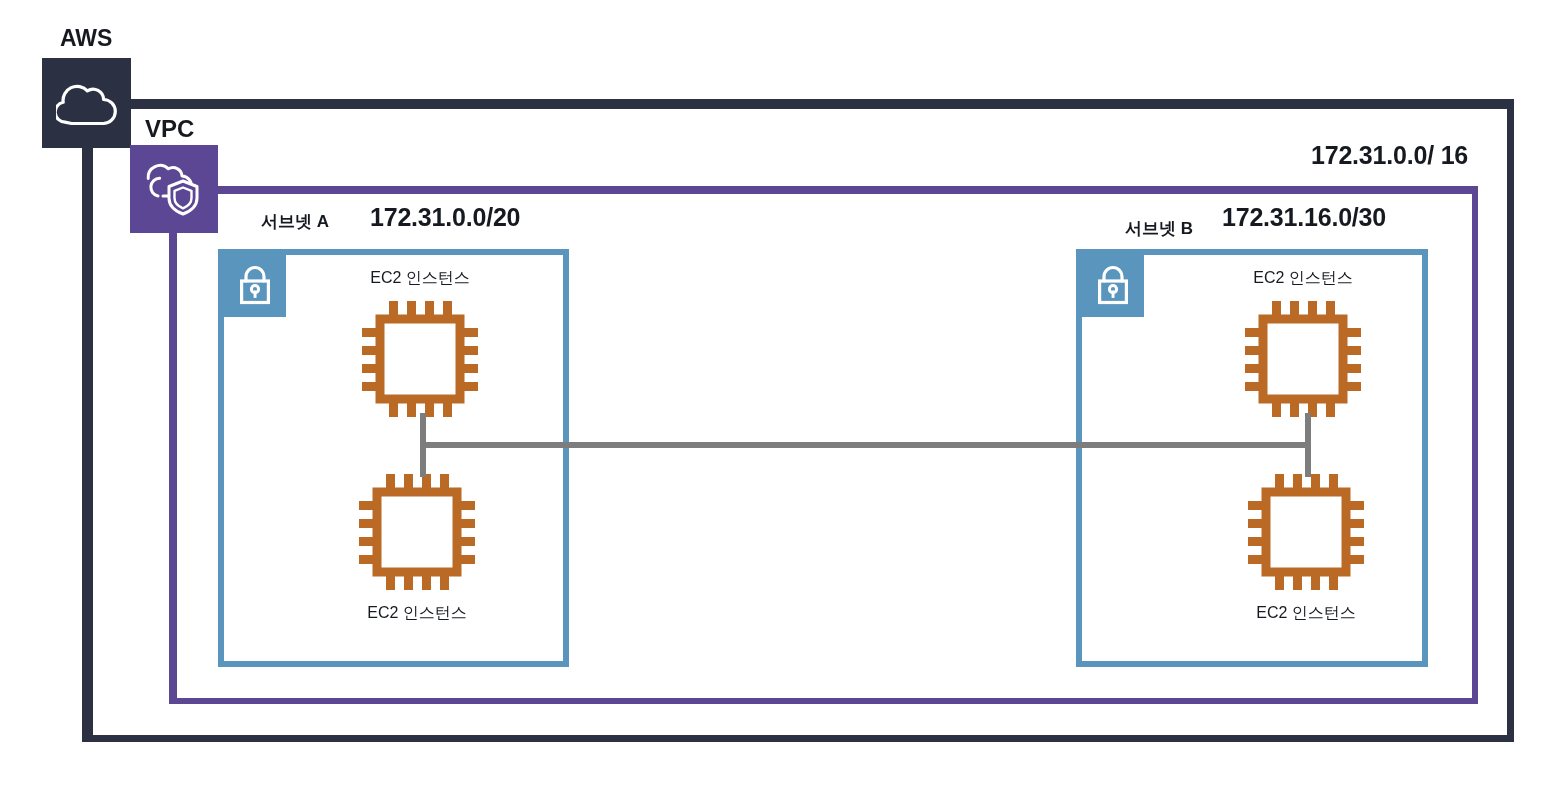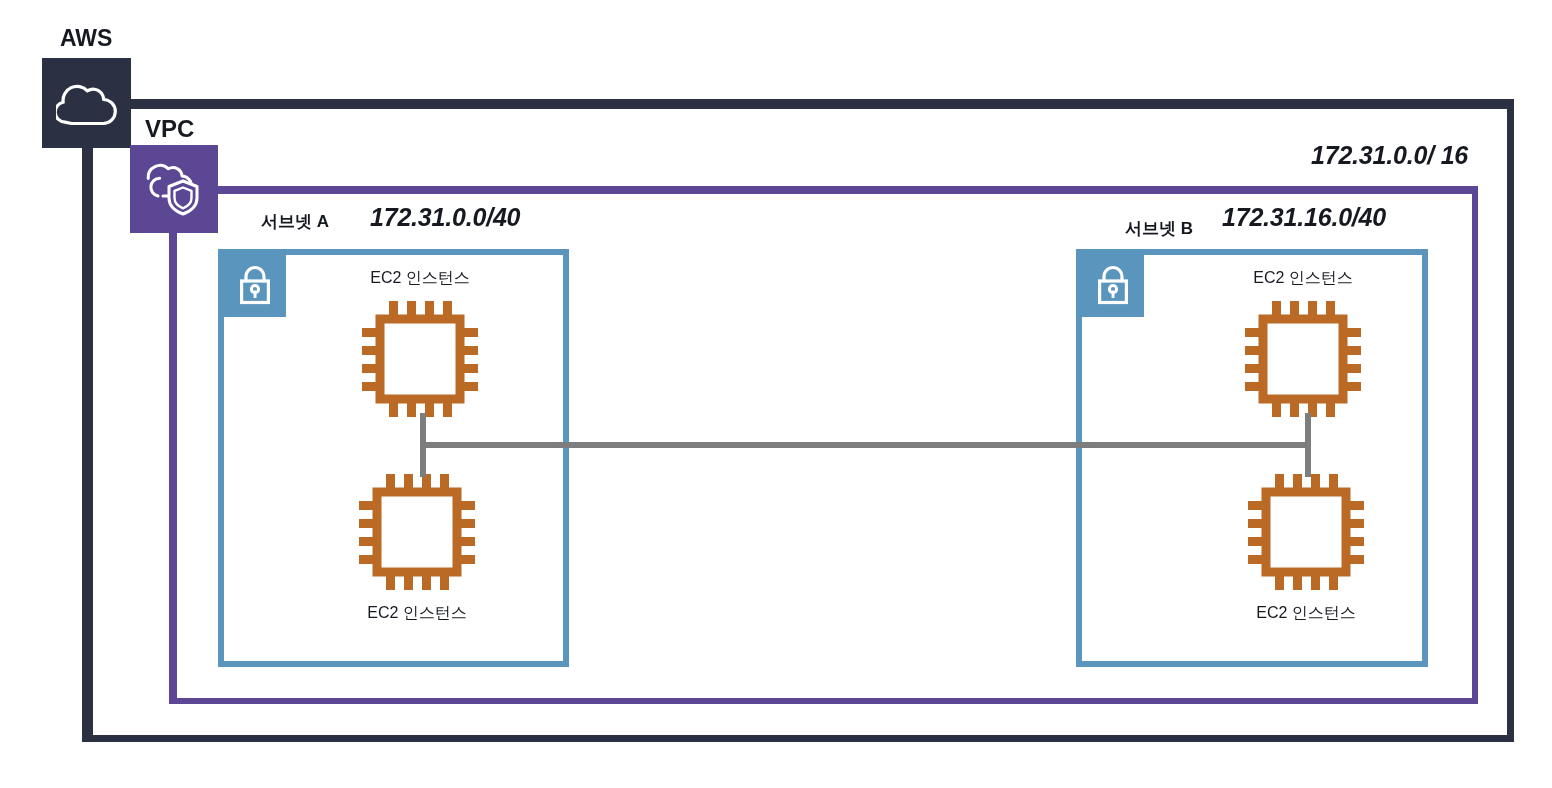--- a/index.html
+++ b/index.html
@@ -113,21 +113,20 @@
   .subnet-a-name { left: 222px;  top: 213px; }
   .subnet-b-name { left: 1086px; top: 220px; }
 
   .cidr {
     position: absolute;
     font-size: 25px;
     font-weight: bold;
     white-space: nowrap;
     line-height: 1;
     letter-spacing: -0.2px;
-    font-style: italic;
   }
   .cidr-vpc      { left: 1311px; top: 143px; }
   .cidr-subnet-a { left: 370px;  top: 205px; }
   .cidr-subnet-b { left: 1222px; top: 205px; }
 
   
   .line {
     position: absolute;
     background: #7d7d7d;
   }
@@ -200,21 +199,21 @@
   <div class="subnet-box subnet-a"></div>
   <div class="subnet-tile subnet-a-tile">
     <svg width="38" height="42" viewBox="0 0 38 42">
       <path d="M10 16 V11.5 a9 9 0 0 1 18 0 V16" fill="none" stroke="#ffffff" stroke-width="3.2" stroke-linecap="round"></path>
       <rect x="5.6" y="16" width="26.8" height="21.5" fill="none" stroke="#ffffff" stroke-width="3.2"></rect>
       <circle cx="19" cy="24.2" r="3.6" fill="none" stroke="#ffffff" stroke-width="3"></circle>
       <rect x="17.6" y="25.5" width="2.9" height="7.4" fill="#ffffff"></rect>
     </svg>
   </div>
   <div class="subnet-name subnet-a-name">서브넷 A</div>
-  <div class="cidr cidr-subnet-a">172.31.0.0/40</div>
+  <div class="cidr cidr-subnet-a">172.31.0.0/20</div>
 
   <div class="ec2-node ec2-a-top">
     <div class="ec2-label above">EC2 인스턴스</div>
     <svg class="ec2-icon" viewBox="0 0 128 128">
       <g fill="#bb6a26">
         <rect x="24" y="24" width="80" height="80" fill="none" stroke="#bb6a26" stroke-width="9"></rect>
         <rect x="33" y="6" width="9" height="18"></rect>
         <rect x="51" y="6" width="9" height="18"></rect>
         <rect x="69" y="6" width="9" height="18"></rect>
         <rect x="87" y="6" width="9" height="18"></rect>
@@ -262,21 +261,21 @@
   <div class="subnet-box subnet-b"></div>
   <div class="subnet-tile subnet-b-tile">
     <svg width="38" height="42" viewBox="0 0 38 42">
       <path d="M10 16 V11.5 a9 9 0 0 1 18 0 V16" fill="none" stroke="#ffffff" stroke-width="3.2" stroke-linecap="round"></path>
       <rect x="5.6" y="16" width="26.8" height="21.5" fill="none" stroke="#ffffff" stroke-width="3.2"></rect>
       <circle cx="19" cy="24.2" r="3.6" fill="none" stroke="#ffffff" stroke-width="3"></circle>
       <rect x="17.6" y="25.5" width="2.9" height="7.4" fill="#ffffff"></rect>
     </svg>
   </div>
   <div class="subnet-name subnet-b-name">서브넷 B</div>
-  <div class="cidr cidr-subnet-b">172.31.16.0/40</div>
+  <div class="cidr cidr-subnet-b">172.31.16.0/30</div>
 
   <div class="ec2-node ec2-b-top">
     <div class="ec2-label above">EC2 인스턴스</div>
     <svg class="ec2-icon" viewBox="0 0 128 128">
       <g fill="#bb6a26">
         <rect x="24" y="24" width="80" height="80" fill="none" stroke="#bb6a26" stroke-width="9"></rect>
         <rect x="33" y="6" width="9" height="18"></rect>
         <rect x="51" y="6" width="9" height="18"></rect>
         <rect x="69" y="6" width="9" height="18"></rect>
         <rect x="87" y="6" width="9" height="18"></rect>

